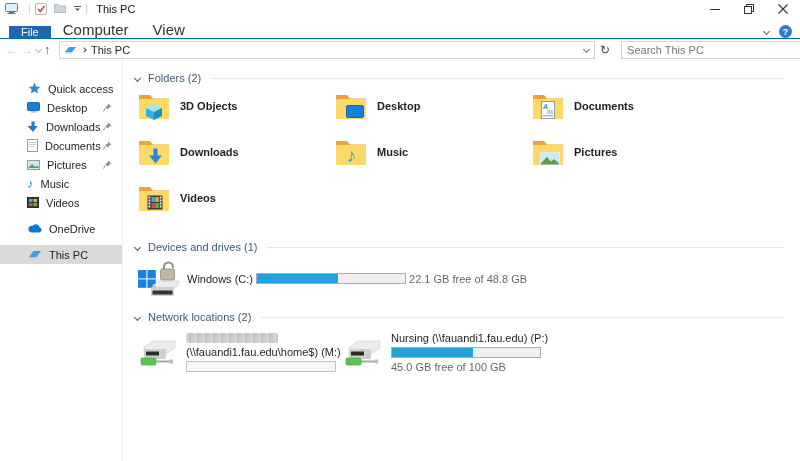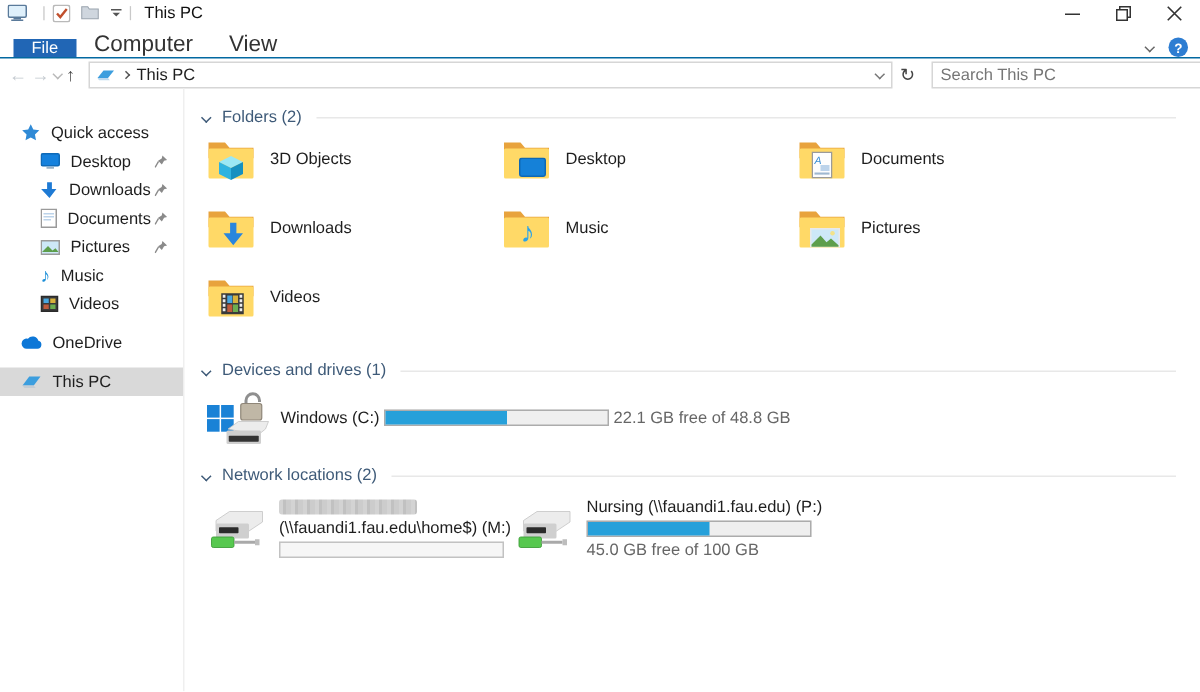--- a/index.html
+++ b/index.html
@@ -38,35 +38,35 @@
   .addr-right { margin-left:auto; display:flex; align-items:center; height:100%; }
   .addr-drop { width:16px; height:100%; display:flex; align-items:center; justify-content:center; }
   .refresh-btn { width:18px; height:18px; display:flex; align-items:center; justify-content:center; color:#444; font-size:12px; margin-left:2px; }
   .searchbox { margin-left:8px; flex:1; height:18px; border:1px solid #d6d6d6; display:flex; align-items:center; padding:0 5px;gap:40px; }
   .searchbox input { border:none; outline:none; flex:1; font-family:"Liberation Sans",sans-serif; font-size:11px; color:#333; background:transparent; }
   .searchbox input::placeholder { color:#767676; }
 
   
   .bodyrow { display:flex; height:402px; }
   .sidebar { width:123px; border-right:1px solid #efefef; padding-top:20px; flex-shrink:0; }
-  .side-item { height:19px; display:flex; align-items:center; padding-left:14px; }
+  .side-item { height:19px; display:flex; align-items:center; padding-left:28px; }
   .side-item.lvl1 { padding-left:27px; }
   .side-item .lbl { margin-left:7px; white-space:nowrap; }
   .side-item .pin { margin-left:auto; margin-right:10px; display:flex; }
   .side-gap { height:7px; }
   .side-selected { background:#d9d9d9; }
 
   .content { flex:1; padding-top:6px; overflow:hidden; }
   .sec-header { display:flex; align-items:center; height:18px; margin:4px 0 3px 12px; color:#3e5a78; }
   .sec-chev { width:5px; height:5px; border-right:1px solid #3e5a78; border-bottom:1px solid #3e5a78; transform:rotate(45deg); margin-right:8px; flex-shrink:0; }
   .sec-title { white-space:nowrap; }
   .sec-line { flex:1; height:1px; background:#e8e8e8; margin:0 16px 0 10px; }
 
   .folder-grid { display:grid; grid-template-columns:197px 197px 197px; margin-left:14px; }
-  .tile { height:46px; display:flex; align-items:flex-start; gap:9px; padding-top:2px; }
+  .tile { height:46px; display:flex; align-items:flex-start; gap:9px; padding-top:2px;font-weight:bold; }
   .tile .ficon { position:relative; width:34px; height:30px; flex-shrink:0; }
   .tile .flabel { margin-top:8px; }
   .overlay { position:absolute; }
 
   .drive-row { margin-left:14px; display:flex; }
   .drive-tile { display:flex; gap:6px; align-items:center; }
   .drive-info { display:flex; flex-direction:row; gap:3px; }
   .drive-name { color:#1e1e1e; }
   .bar { width:150px; height:11px; border:1px solid #acacac; background:#efefef; }
   .bar.empty { border-color:#c2c2c2; background:#f6f6f6; }

